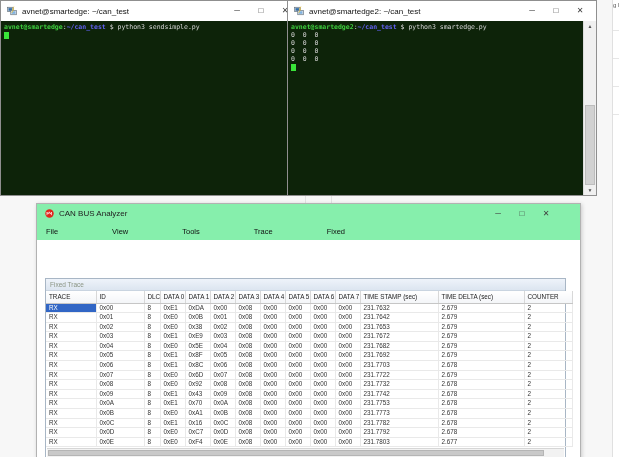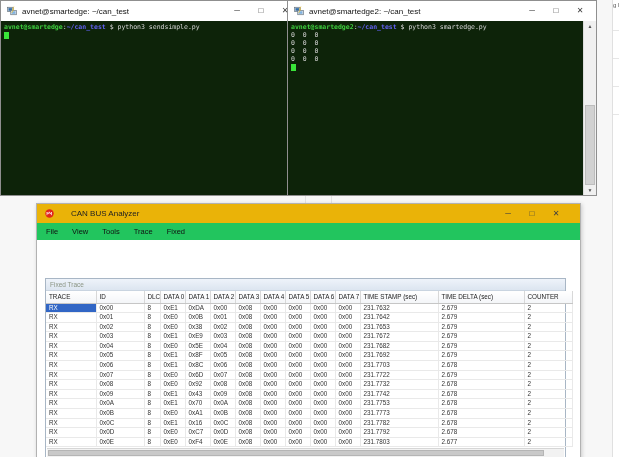--- a/index.html
+++ b/index.html
@@ -32,24 +32,24 @@
                    border-left:1px solid #dcdcdc; }
   .sb-arrow{ position:absolute; left:0; right:0; text-align:center; font-size:5px; color:#505050; height:10px; line-height:10px; }
   .sb-arrow.up{ top:0; } .sb-arrow.down{ bottom:0; }
   .sb-thumb{ position:absolute; left:1px; right:1px; background:#d2d2d2; border:1px solid #bdbdbd; }
   #t1 .sb-thumb{ top:10px; height:80px; }
   #t2 .sb-thumb{ top:84px; height:80px; }
 
   
   .can-window{ position:absolute; left:36px; top:203px; width:545px; height:270px; background:#ffffff;
                border:1px solid #b2b2b2; box-shadow:1px 1px 4px rgba(0,0,0,0.18); }
-  .can-titlebar{ height:19px; display:flex; align-items:center; gap:17px; padding:0 12px 0 8px; background:#eab308; }
+  .can-titlebar{ height:19px; display:flex; align-items:center; gap:5px; padding:0 22px 0 8px; background:#86efac; }
   .can-title{ font-size:8px; color:#222; }
   .can-window .wbtn{ line-height:19px; }
-  .menubar{ height:17px; display:flex; align-items:center; padding-left:2px; background:#22c55e; }
+  .menubar{ height:17px; display:flex; align-items:center; padding-left:2px; background:#86efac;gap:40px; }
   .menu-item{ font-size:7.5px; color:#111; padding:0 7px; cursor:default; }
   .client{ position:relative; height:calc(100% - 36px); background:#ffffff; }
 
   .fixed-trace{ position:absolute; left:8px; right:14px; top:38px; height:260px;
                 border:1px solid #a8b6c5; background:#ffffff; }
   .ft-title{ height:12px; line-height:12px; font-size:6.5px; color:#8b9584; padding-left:4px;
              background:linear-gradient(#eef3fa,#dce5f0); border-bottom:1px solid #c9d4e0; }
   .trace-table{ width:100%; border-collapse:collapse; table-layout:fixed; }
   .trace-table th{ font-size:6.3px; font-weight:normal; color:#222; text-align:left; padding:0 0 0 3px;
        height:12px; border-right:1px solid #d8d8d8; border-bottom:1px solid #c6c6c6;

